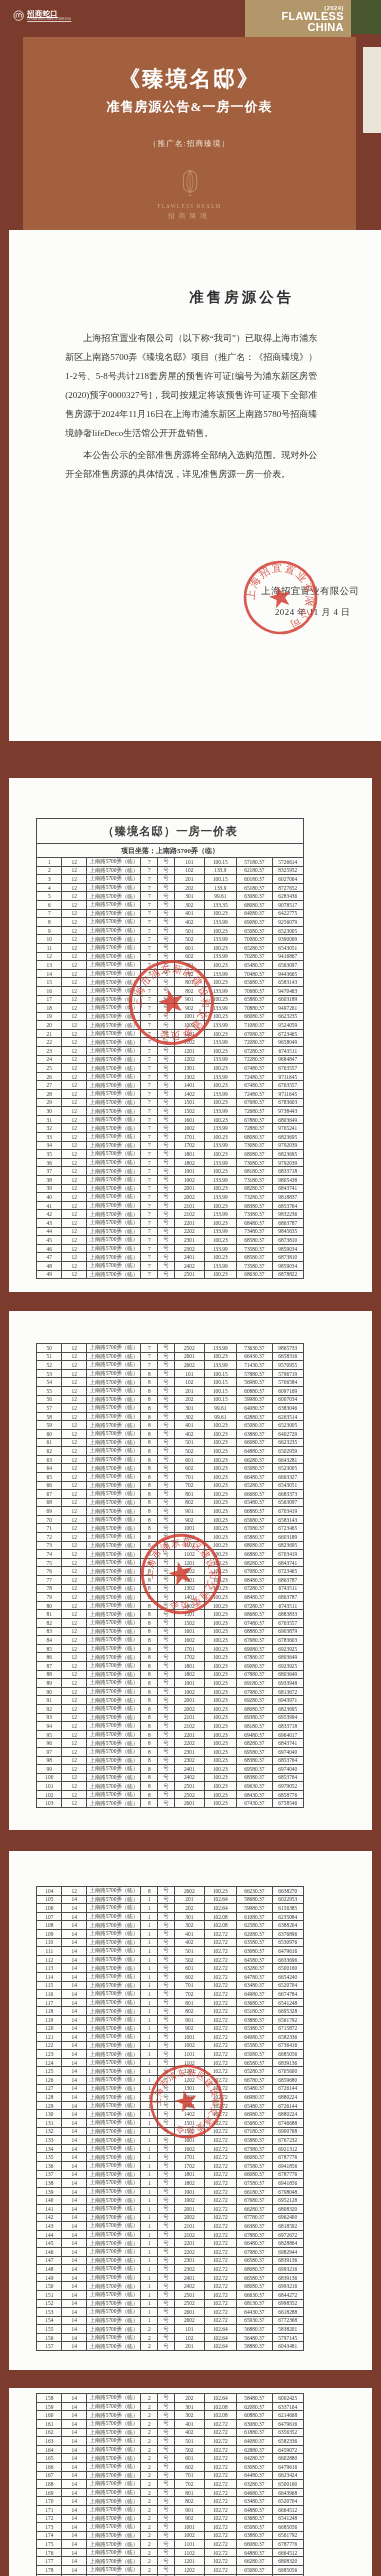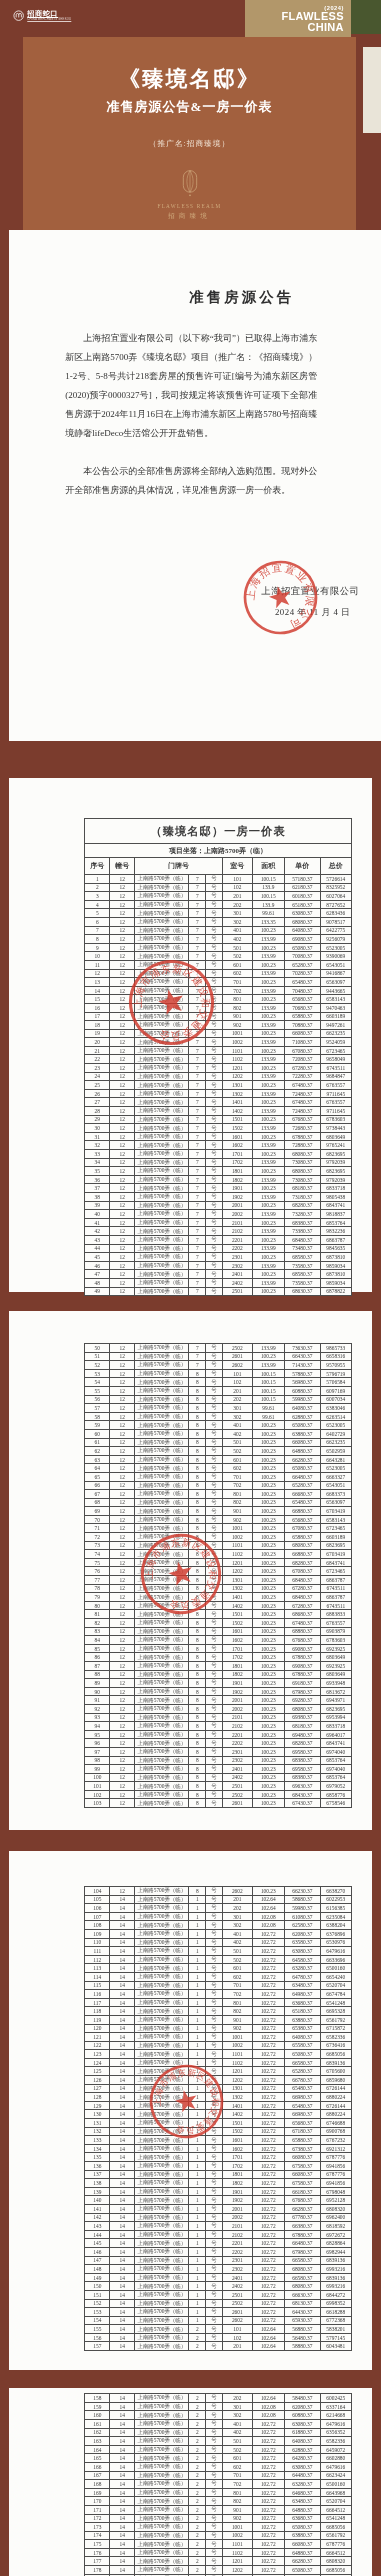--- a/index.html
+++ b/index.html
@@ -25,26 +25,26 @@
   .page{position:absolute;left:9.3px;width:363px;background:#fcfcfa;}
   #pageA{top:230px;height:511px;padding-left:34px;}
   #pageB{top:778px;height:514px;}
   #pageC{top:1311px;height:519px;}
   #pageD{top:1851px;height:519px;}
   #pageE{top:2388px;height:488px;}
   
   .ann-title{position:absolute;top:58px;width:100%;text-align:center;font-size:14.4px;font-weight:bold;letter-spacing:3.1px;color:#2f2f2f;}
   .ann-p{position:absolute;left:56px;width:252px;font-size:9px;line-height:19px;text-align:justify;text-indent:2em;color:#333;}
   #annP1{top:99px;}
-  #annP2{top:232px;}
+  #annP2{top:217px;font-family:Liberation Mono, monospace;}
   .sig{position:absolute;right:47px;font-size:9.3px;color:#333;letter-spacing:0.5px;}
   #sigName{top:355px;}
   #sigDate{top:377px;right:56px;font-size:8.8px;}
   
-  table.price{border-collapse:collapse;table-layout:fixed;width:265px;position:absolute;left:27px;background:#fcfcfa;margin-left:48px;}
+  table.price{border-collapse:collapse;table-layout:fixed;width:265px;position:absolute;left:27px;background:#fcfcfa;}
   table.price td,table.price th{border:0.5px solid #4d4d4d;color:#3c3c3c;text-align:center;padding:0;overflow:hidden;white-space:nowrap;}
   table.price{border:1px solid #3f3f3f;}
   #tblB{top:40px;}  #tblC{top:32px;}  #tblD{top:35px;}  #tblE{top:5.2px;}
   .trow td{height:7.6px;font-size:5.4px;}
   .tb-title{height:24px;font-size:11.3px;font-weight:bold;letter-spacing:1px;}
   .tb-loc{height:13px;font-size:7px;font-weight:bold;}
   .tb-head th{height:16px;font-size:7px;font-weight:bold;}
   
   .seal{position:absolute;opacity:.82;transform:rotate(-14deg);pointer-events:none;z-index:5;}
 </style>
@@ -108,29 +108,20 @@
         <col style="width:36px">
         <col style="width:31px">
       </colgroup>
     <thead>
       <tr>
           <th colspan="9" class="tb-title">（臻境名邸）一房一价表</th>
         </tr>
       <tr>
           <th colspan="9" class="tb-loc">项目坐落：上南路5700弄（临）</th>
         </tr>
-      <tr class="tb-head">
-        <th>序号</th>
-        <th>幢号</th>
-        <th colspan="3">门牌号</th>
-        <th>室号</th>
-        <th>面积</th>
-        <th>单价</th>
-        <th>总价</th>
-      </tr>
     </thead>
     <tbody>
         <tr class="trow">
           <td>1</td>
           <td>12</td>
           <td>上南路5700弄（临）</td>
           <td>7</td>
           <td>号</td>
           <td>101</td>
           <td>100.15</td>

